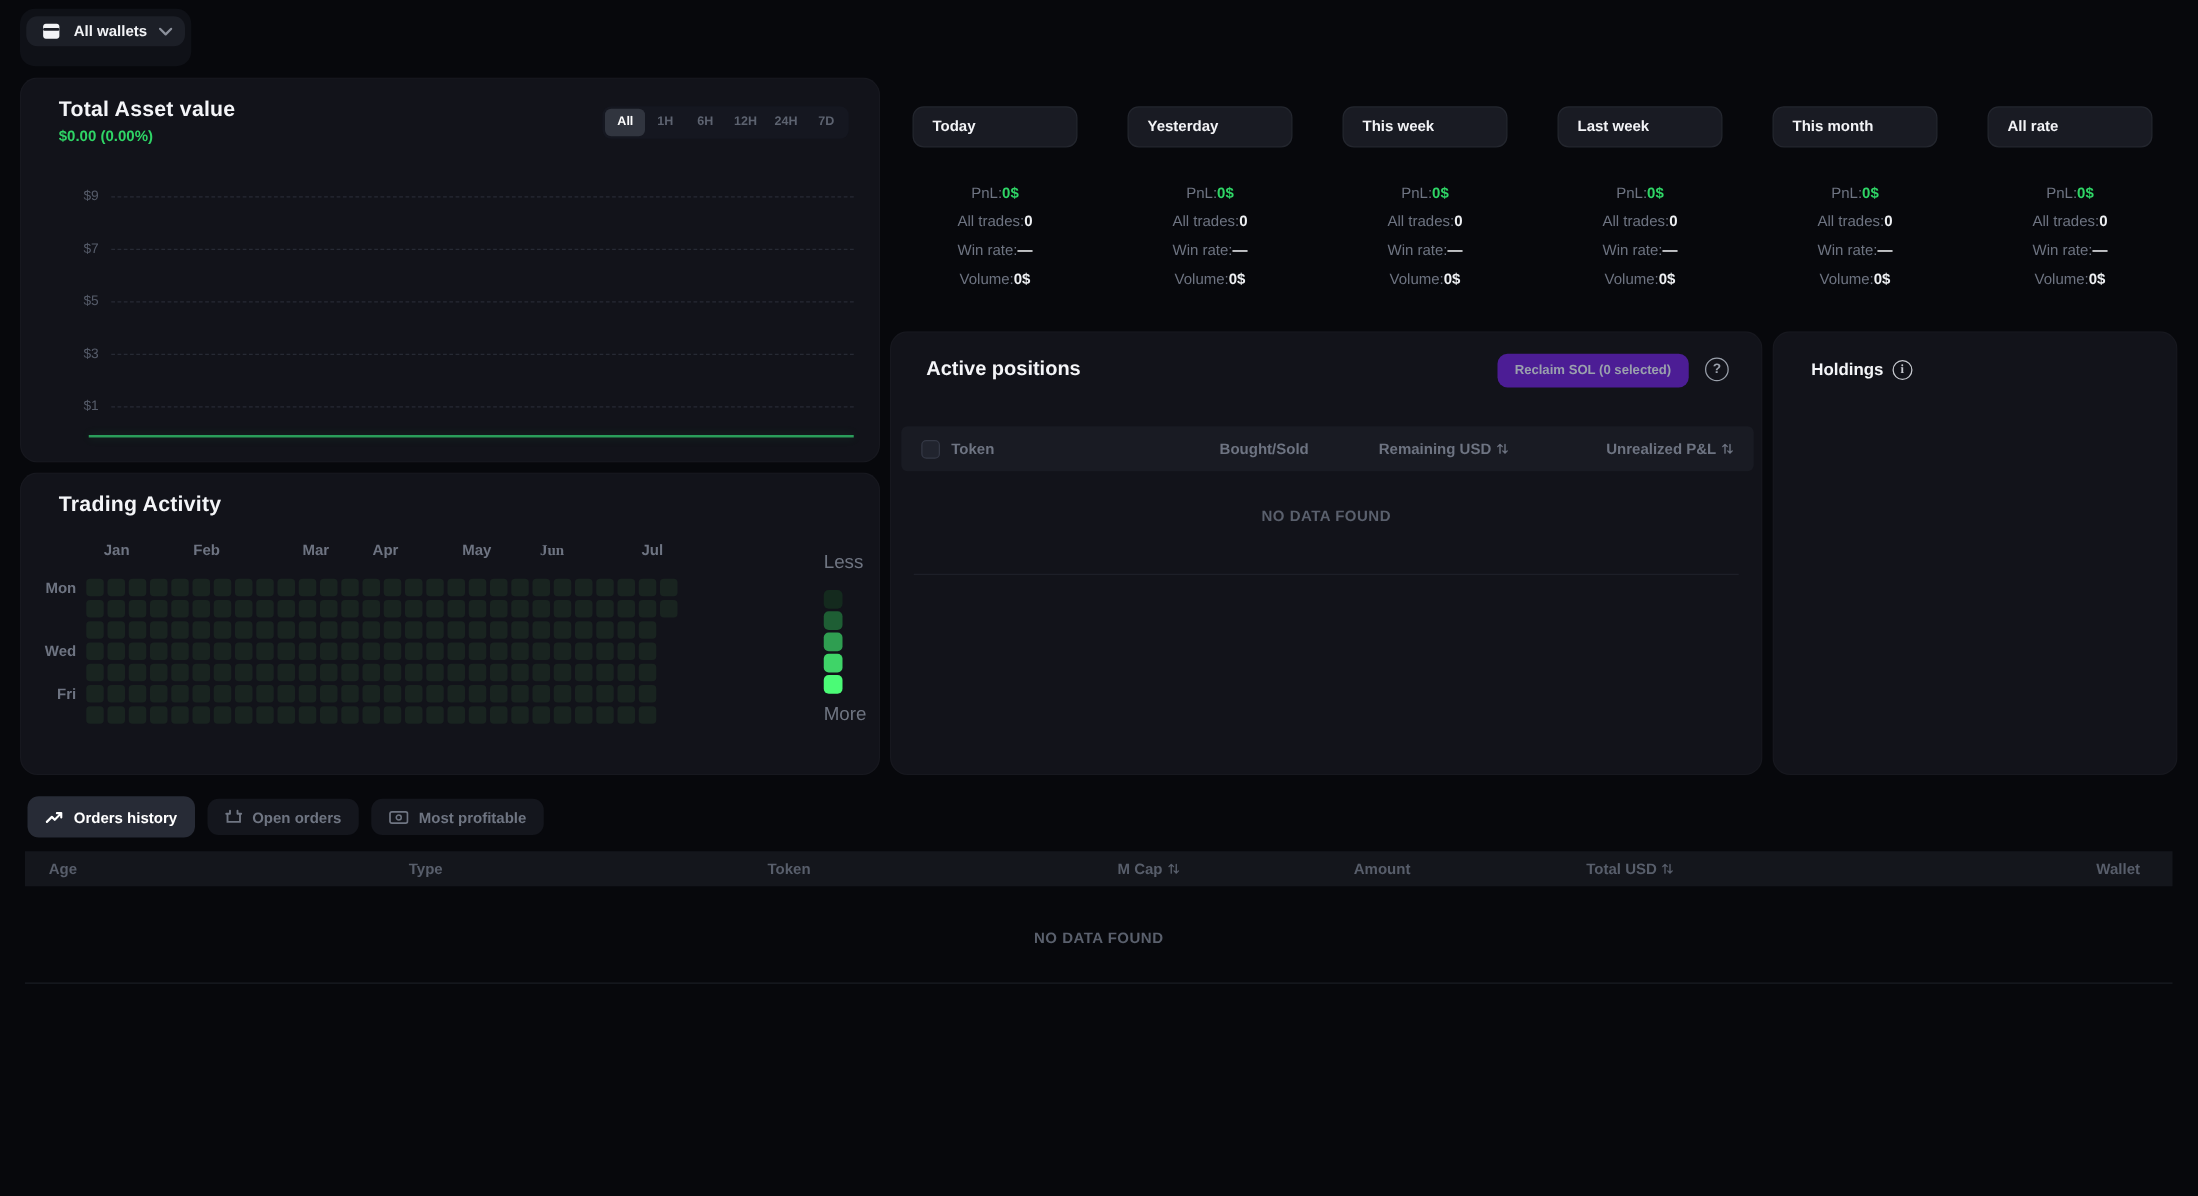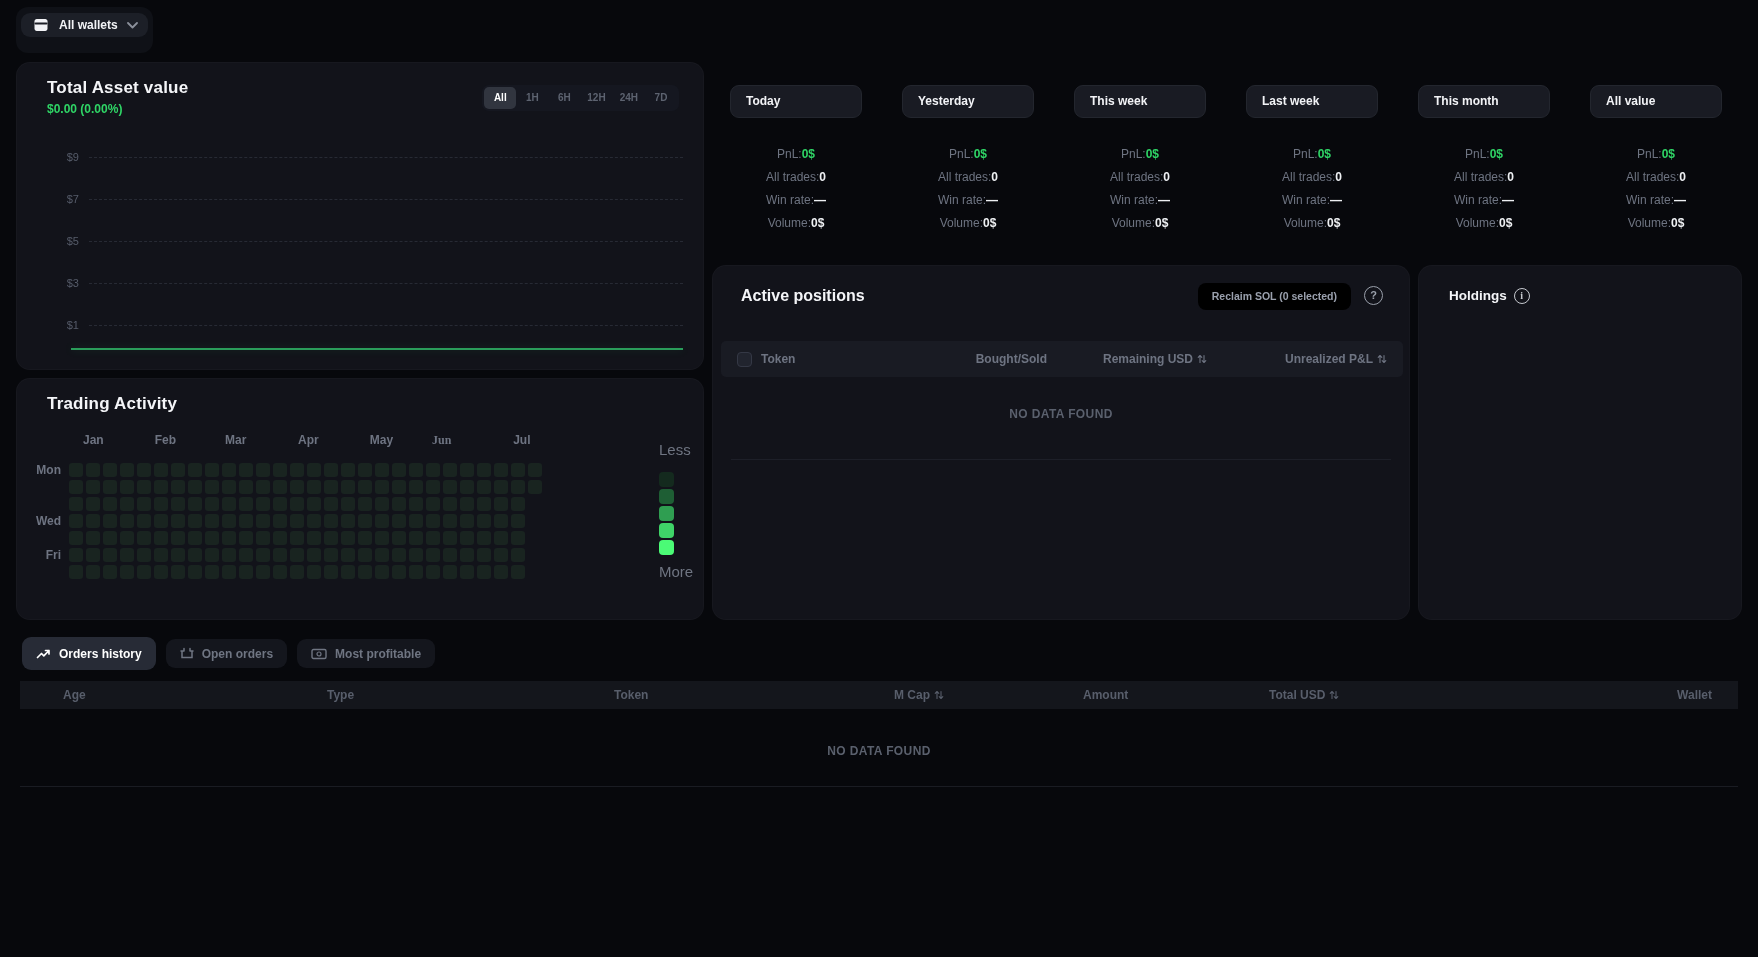--- a/index.html
+++ b/index.html
@@ -49,21 +49,21 @@
                color:#f2f3f6; font-size:12px; font-weight:bold; cursor:pointer; }
   .stat-rows { margin-top:24px; }
   .stat-row { display:flex; justify-content:center; align-items:center; height:23px; }
   .stat-row .lbl { color:#6e7482; font-size:12px; }
   .stat-row .val { color:#eef0f3; font-size:12px; font-weight:bold; }
   .stat-row .val.green { color:#2fd566; }
 
   
   .positions-card { left:712px; top:265px; width:698px; height:355px; }
   .pos-title { position:absolute; left:28px; top:21px; color:#f4f5f8; font-size:16px; font-weight:bold; }
-  .reclaim-btn { position:absolute; right:58px; top:17px; height:27px; line-height:27px; padding:0 14px; background:#000000; border-radius:8px;
+  .reclaim-btn { position:absolute; right:58px; top:17px; height:27px; line-height:27px; padding:0 14px; background:#4c1d95; border-radius:8px;
                  color:#9aa0ad; font-size:10.5px; font-weight:bold; cursor:pointer; }
   .help-icon { position:absolute; right:26px; top:20px; width:19px; height:19px; border:1.6px solid #9aa0ab; border-radius:50%;
                color:#9aa0ab; font-size:11px; font-weight:bold; text-align:center; line-height:16px; cursor:pointer; }
   .pos-header { position:absolute; left:8px; top:75px; width:682px; height:36px; background:#191b23; border-radius:5px;
                 display:flex; align-items:center; }
   .pos-header .cbwrap { width:40px; padding-left:16px; }
   .checkbox { width:15px; height:15px; background:#21242e; border:1px solid #343845; border-radius:4px; cursor:pointer; }
   .pos-col { color:#6e7482; font-size:12px; font-weight:bold; }
   .pos-col.token { flex:1; text-align:left; }
   .pos-col.r { text-align:right; display:flex; justify-content:flex-end; align-items:center; gap:4px; }
@@ -151,21 +151,21 @@
           <div class="dash"></div>
         </div>
       </div>
   </section>
 
   <section class="card activity-card">
     <h2 class="card-title">Trading Activity</h2>
     <div class="hm-months" id="hm-months">
         <span class="hm-month" style="left: 14px;">Jan</span>
         <span class="hm-month" style="left: 85.7px;">Feb</span>
-        <span class="hm-month" style="left: 156px;">Mar</span>
+        <span class="hm-month" style="left: 173px;">Mar</span>
         <span class="hm-month" style="left: 229.1px;">Apr</span>
         <span class="hm-month" style="left: 300.8px;">May</span>
         <span class="hm-month" style="left: 363px; font-family: Liberation Serif, serif;">Jun</span>
         <span class="hm-month" style="left: 444.2px;">Jul</span>
       </div>
     <div class="hm-days" id="hm-days">
         <span class="hm-day" style="top: 0px;">Mon</span>
         <span class="hm-day" style="top: 51px;">Wed</span>
         <span class="hm-day" style="top: 85px;">Fri</span>
       </div>
@@ -480,21 +480,21 @@
             <span class="lbl">Win rate:</span>
             <span class="val">—</span>
           </div>
           <div class="stat-row">
             <span class="lbl">Volume:</span>
             <span class="val">0$</span>
           </div>
         </div>
       </div>
       <div class="stat-col">
-        <div class="stat-pill">All value</div>
+        <div class="stat-pill">All rate</div>
         <div class="stat-rows">
           <div class="stat-row">
             <span class="lbl">PnL:</span>
             <span class="val green">0$</span>
           </div>
           <div class="stat-row">
             <span class="lbl">All trades:</span>
             <span class="val">0</span>
           </div>
           <div class="stat-row">
@@ -560,21 +560,21 @@
         <span style="display: flex;">
           <svg width="16" height="12" viewBox="0 0 16 12">
             <rect x="1" y="1.5" width="14" height="9" rx="1.5" fill="none" stroke="currentColor" stroke-width="1.4"></rect>
             <circle cx="8" cy="6" r="2" fill="none" stroke="currentColor" stroke-width="1.2"></circle>
           </svg>
         </span>
         <span>Most profitable</span>
       </div>
     </div>
   <div class="orders-header" id="orders-header">
-      <div class="ord-col" style="left: 19px; margin-left: 24px;">Age</div>
+      <div class="ord-col" style="left: 19px;">Age</div>
       <div class="ord-col" style="left: 307px;">Type</div>
       <div class="ord-col" style="left: 594px;">Token</div>
       <div class="ord-col" style="left: 874px;">M Cap<svg class="sort-ic" width="10" height="10" viewBox="0 0 10 10">
           <path d="M3 8.5V1.5 M3 1.5 L1.2 3.3 M3 1.5 L4.8 3.3 M7 1.5 V8.5 M7 8.5 L5.2 6.7 M7 8.5 L8.8 6.7" fill="none" stroke="currentColor" stroke-width="1.1" stroke-linecap="round"></path>
         </svg></div>
       <div class="ord-col" style="left: 1063px;">Amount</div>
       <div class="ord-col" style="left: 1249px;">Total USD<svg class="sort-ic" width="10" height="10" viewBox="0 0 10 10">
           <path d="M3 8.5V1.5 M3 1.5 L1.2 3.3 M3 1.5 L4.8 3.3 M7 1.5 V8.5 M7 8.5 L5.2 6.7 M7 8.5 L8.8 6.7" fill="none" stroke="currentColor" stroke-width="1.1" stroke-linecap="round"></path>
         </svg></div>
       <div class="ord-col" style="right: 26px;">Wallet</div>

